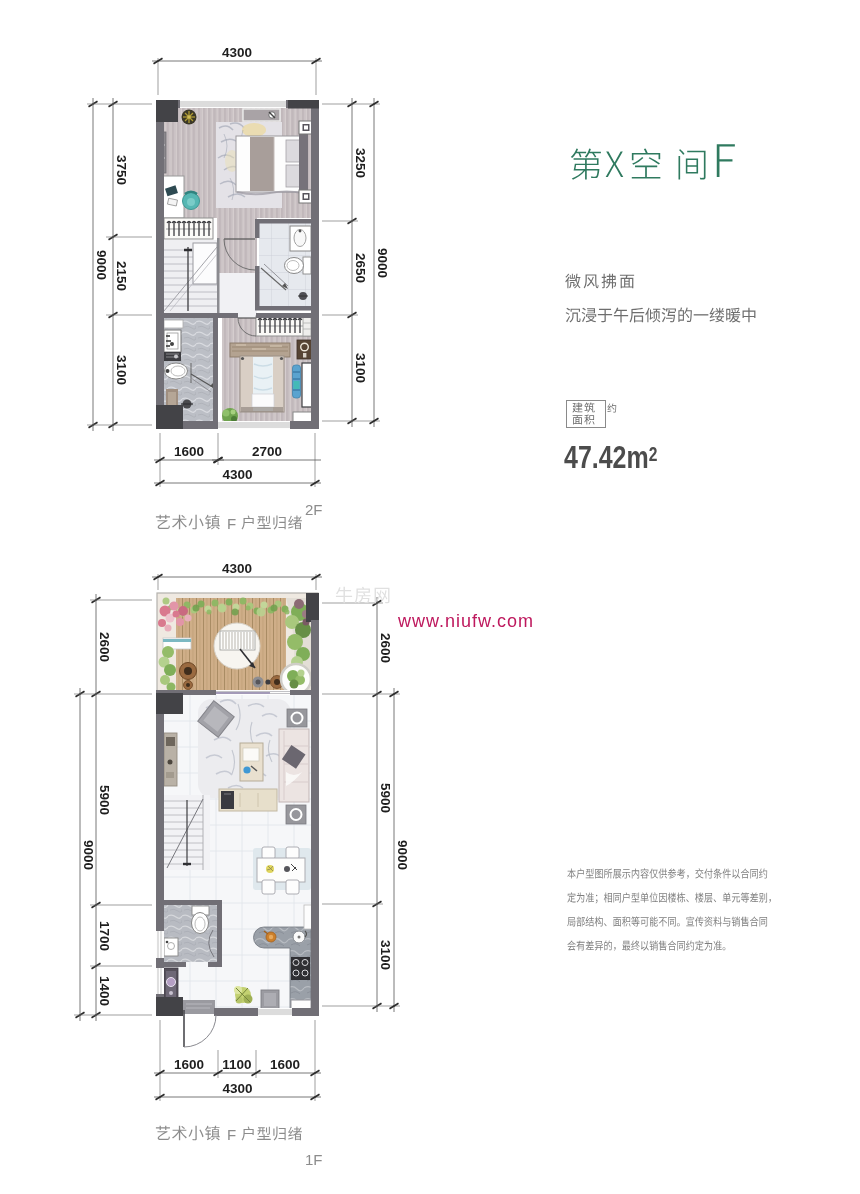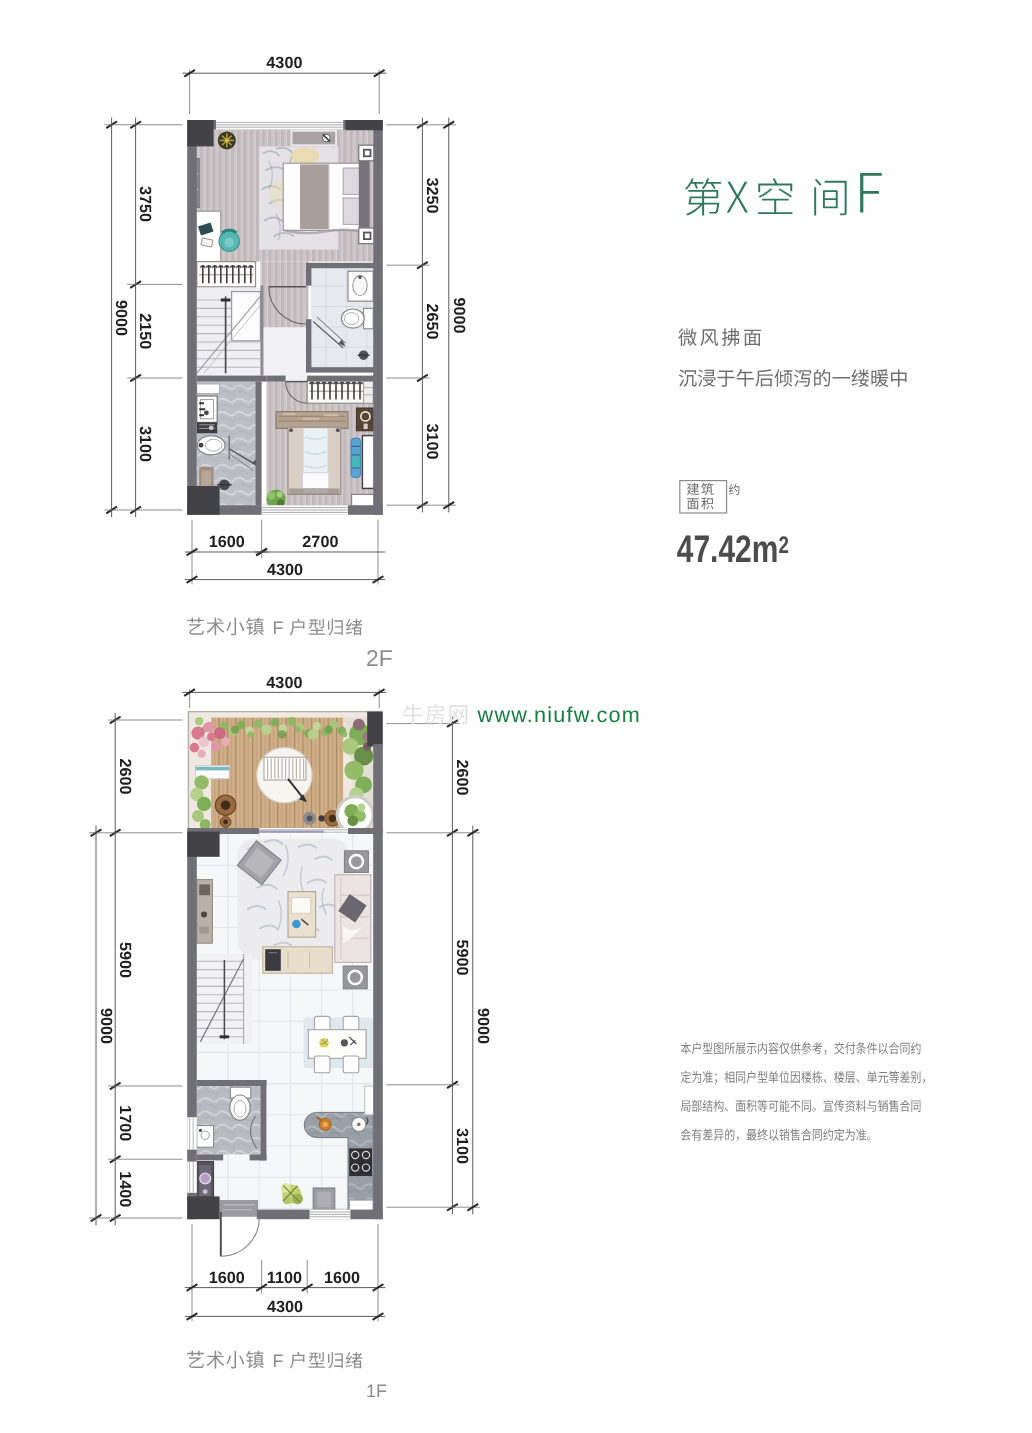--- a/index.html
+++ b/index.html
@@ -1085,21 +1085,21 @@
   </svg>
 <div style="position:absolute;left:227px;top:515px;font-size:15px;color:#8c8c8c">F</div>
 <svg style="position:absolute;left:241px;top:514.5px;" width="64" height="16" viewBox="0 0 64 16">
     <g fill="#8c8c8c">
       <use href="#g6237" transform="translate(0.0,0) scale(0.0150)"></use>
       <use href="#g578b" transform="translate(15.5,0) scale(0.0150)"></use>
       <use href="#g5f52" transform="translate(31.0,0) scale(0.0150)"></use>
       <use href="#g7eea" transform="translate(46.5,0) scale(0.0150)"></use>
     </g>
   </svg>
-<div style="position:absolute;left:305px;top:539px;font-size:19px;color:#8c8c8c">2F</div>
+<div style="position:absolute;left:305px;top:501px;font-size:15px;color:#8c8c8c">2F</div>
 
 <svg style="position:absolute;left:155px;top:1125px;" width="68" height="17" viewBox="0 0 68 17">
     <g fill="#8c8c8c">
       <use href="#g827a" transform="translate(0.0,0) scale(0.0160)"></use>
       <use href="#g672f" transform="translate(16.5,0) scale(0.0160)"></use>
       <use href="#g5c0f" transform="translate(33.0,0) scale(0.0160)"></use>
       <use href="#g9547" transform="translate(49.5,0) scale(0.0160)"></use>
     </g>
   </svg>
 <div style="position:absolute;left:227px;top:1126px;font-size:15px;color:#8c8c8c">F</div>
@@ -1113,12 +1113,12 @@
   </svg>
 <div style="position:absolute;left:305px;top:1151px;font-size:15px;color:#8c8c8c">1F</div>
 
 <svg style="position:absolute;left:335px;top:586px;" width="59" height="19" viewBox="0 0 59 19">
     <g fill="#e0e0e0">
       <use href="#g725b" transform="translate(0.0,0) scale(0.0180)"></use>
       <use href="#g623f" transform="translate(19.0,0) scale(0.0180)"></use>
       <use href="#g7f51" transform="translate(38.0,0) scale(0.0180)"></use>
     </g>
   </svg>
-<div style="position:absolute;left:398px;top:586px;font-size:18px;color:#15803d;letter-spacing:1px">www.niufw.com</div>
+<div style="position:absolute;left:398px;top:611px;font-size:18px;color:#be185d;letter-spacing:1px">www.niufw.com</div>
 </body></html>

